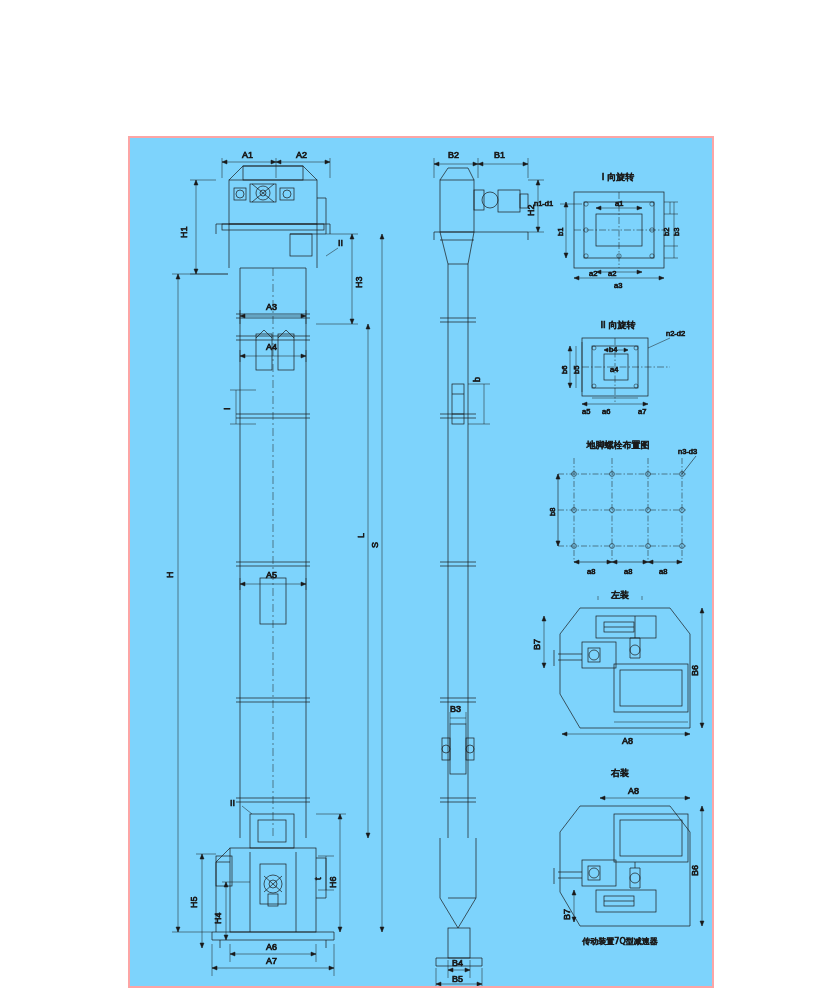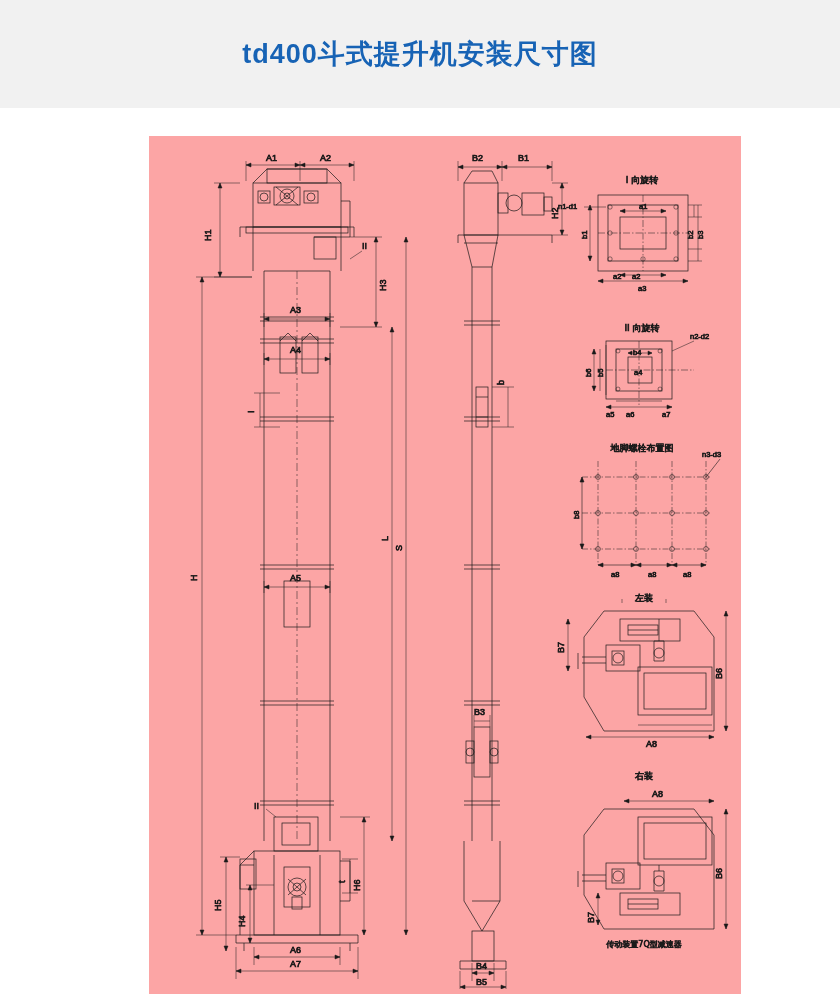--- a/index.html
+++ b/index.html
@@ -12,38 +12,35 @@
     background:#f1f1f1;display:flex;align-items:center;justify-content:center;
   }
   .header-title{
     font-size:27px;font-weight:bold;color:#1763b5;letter-spacing:1px;
     font-family:"Liberation Sans",sans-serif;
   }
 
   
   .frame{
     position:absolute;left:128px;top:136px;width:582px;height:848px;
-    border:5px solid #fca5a5;background:#fca5a5;margin-left:21px;
+    border:2px solid #fca5a5;background:#7dd3fc;
   }
   .canvas{position:absolute;left:0;top:0;width:582px;height:848px;}
   svg{display:block;}
   .lbl{font-family:"Liberation Sans",sans-serif;font-size:9px;fill:#111;}
   .lbl-s{font-family:"Liberation Sans",sans-serif;font-size:7.5px;fill:#111;}
   .lbl-cn{font-family:"DejaVu Sans",sans-serif;font-size:9px;fill:#111;}
   .lbl-cn-s{font-family:"DejaVu Sans",sans-serif;font-size:8px;fill:#111;}
   text{white-space:pre;}
 </style>
 </head>
 <body>
 
 <div class="page">
 
-  <div class="header">
-    <div class="header-title">td400斗式提升机安装尺寸图</div>
-  </div>
 
   <div class="frame">
     <div class="canvas">
       <svg width="582" height="848" viewBox="0 0 582 848" xmlns="http://www.w3.org/2000/svg">
         <g fill="none" stroke="#1a1a1a" stroke-width="0.7">
 
         <g>
           <rect x="99" y="42" width="88" height="44"></rect>
           <path d="M99 42 L113 28 L173 28 L187 42"></path>
           <rect x="113" y="28" width="60" height="14"></rect>

